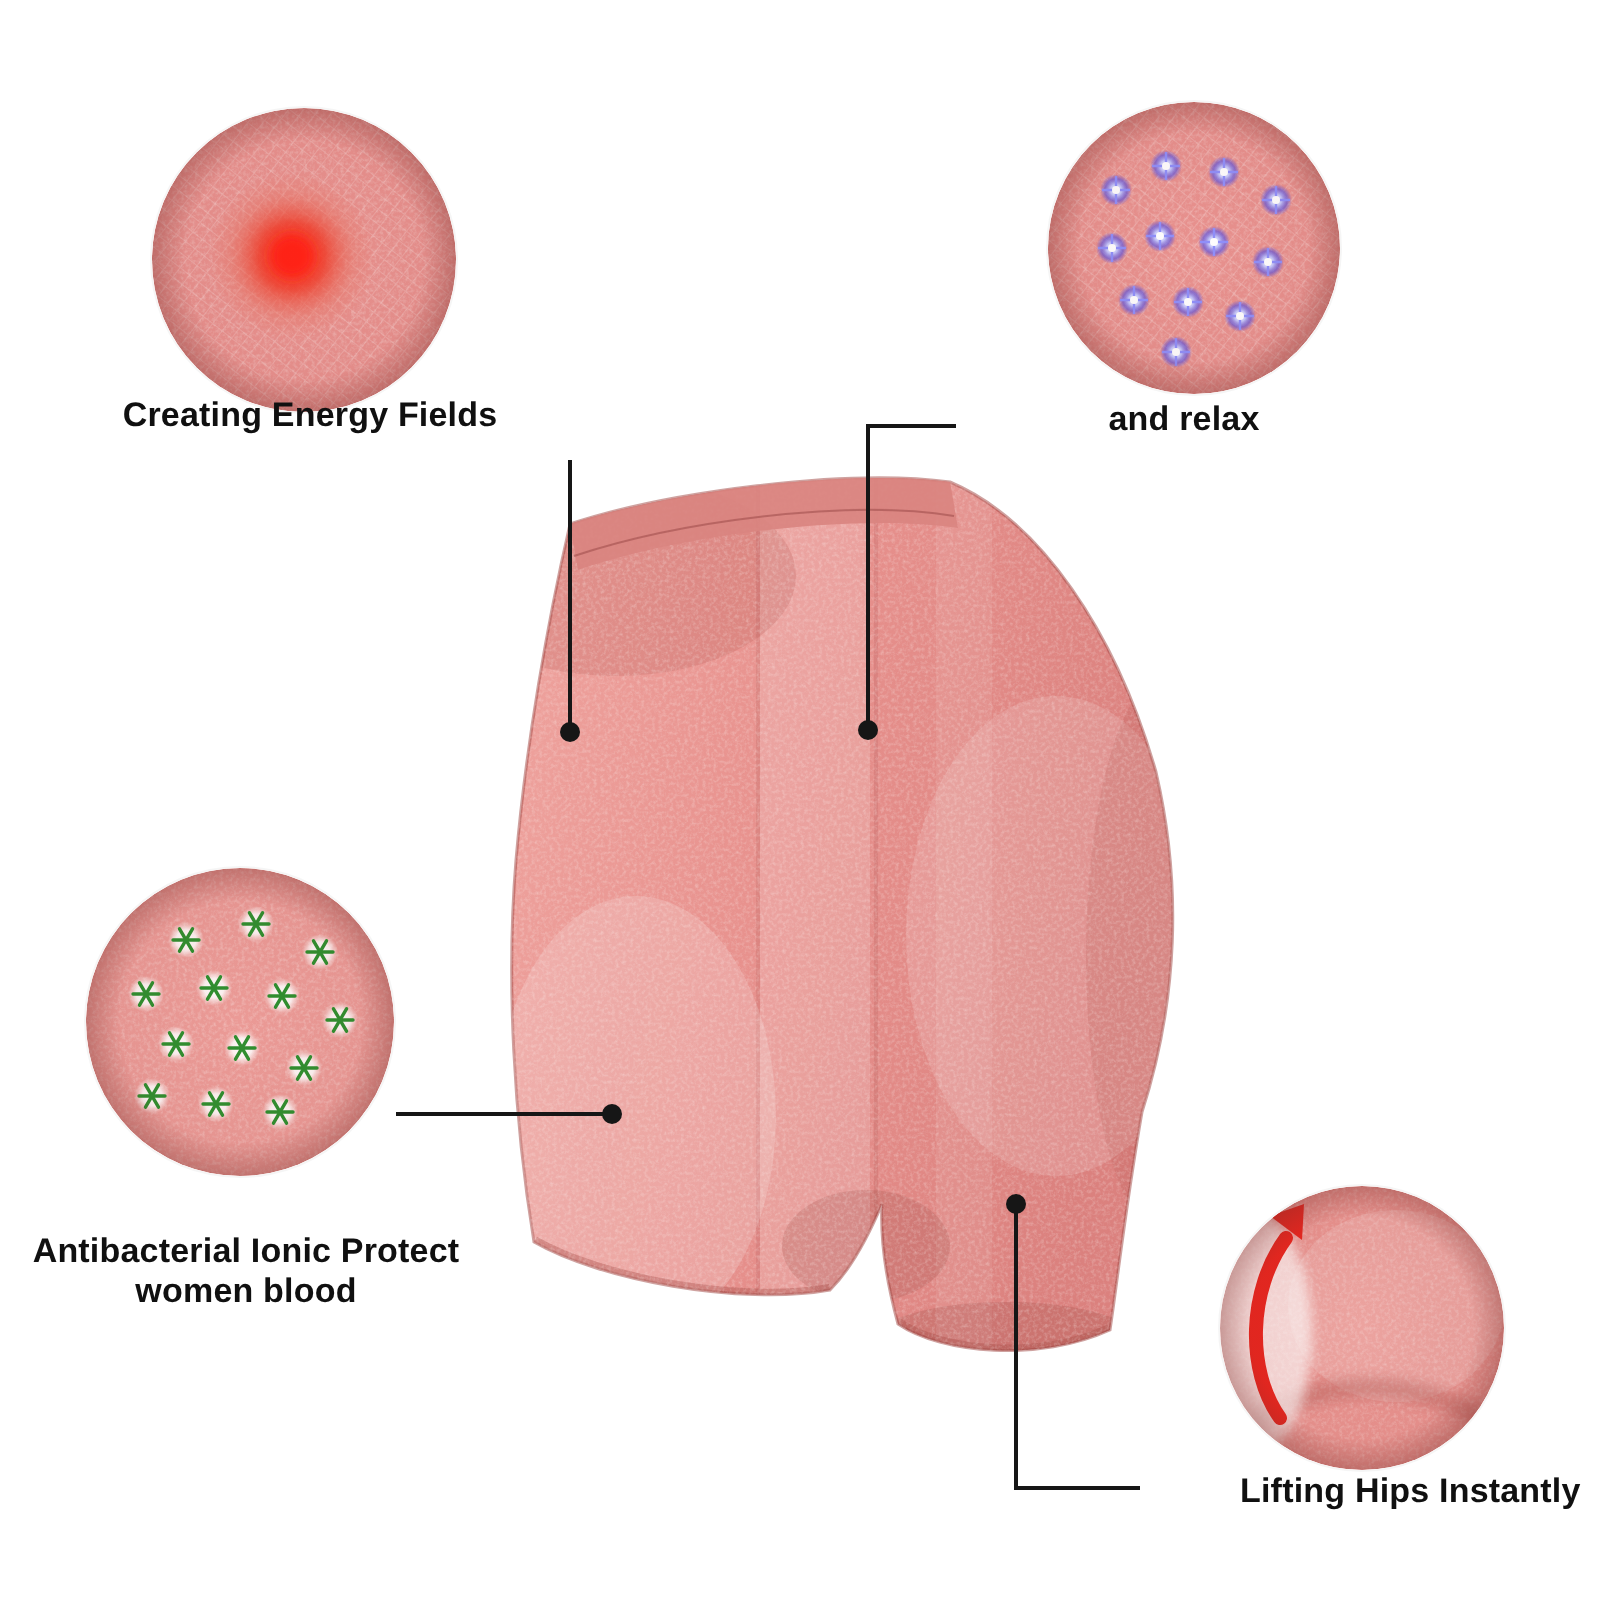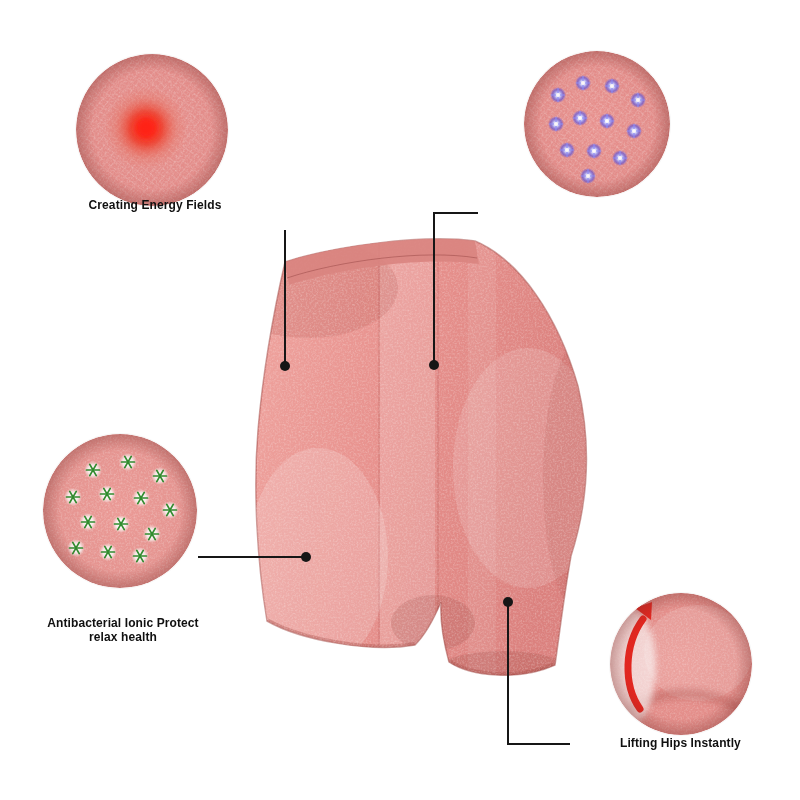--- a/index.html
+++ b/index.html
@@ -10,21 +10,21 @@
   .callout-circle { position:absolute; border-radius:50%; overflow:hidden; box-shadow:0 0 0 1px rgba(0,0,0,0.04); }
   .callout-circle svg { display:block; width:100%; height:100%; }
   .c-tl { left:76px;  top:54px;  width:152px; height:152px; }
   .c-tr { left:524px; top:51px;  width:146px; height:146px; }
   .c-bl { left:43px;  top:434px; width:154px; height:154px; }
   .c-br { left:610px; top:593px; width:142px; height:142px; }
 
   .shorts-wrap { position:absolute; left:228px; top:228px; width:380px; height:470px; }
   .shorts-wrap svg { display:block; width:100%; height:100%; }
 
-  .label { position:absolute; font-weight:bold; color:#101010; font-size:12px; line-height:1.18; text-align:center; letter-spacing:0.1px; }
+  .label { position:absolute; font-weight:bold; color:#101010; font-size:17px; line-height:1.18; text-align:center; letter-spacing:0.1px; }
   .label span { display:block; }
   .l-tl { left:30px;  top:198px; width:250px; }
   .l-tr { left:452px; top:200px; width:280px; }
   .l-bl { left:8px;   top:616px; width:230px; }
   .l-br { left:578px; top:736px; width:210px; text-align:left;margin-left:42px; }
 
   .line { position:absolute; background:#161616; }
   .ln-tl-v { left:284px; top:230px; width:2px;  height:136px; }
   .ln-tr-h { left:433px; top:212px; width:45px; height:2px; }
   .ln-tr-v { left:433px; top:212px; width:2px;  height:152px; }
@@ -329,22 +329,23 @@
 
   <div class="dot d-tl"></div>
   <div class="dot d-tr"></div>
   <div class="dot d-bl"></div>
   <div class="dot d-br"></div>
 
   <div class="label l-tl">
     <span>Creating Energy Fields</span>
   </div>
   <div class="label l-tr">
+    <span>and relax</span>
   </div>
   <div class="label l-bl">
     <span>Antibacterial Ionic Protect</span>
-    <span>relax health</span>
+    <span>women blood</span>
   </div>
   <div class="label l-br">
     <span>Lifting Hips Instantly</span>
   </div>
 
 </div>
 
 </body></html>

